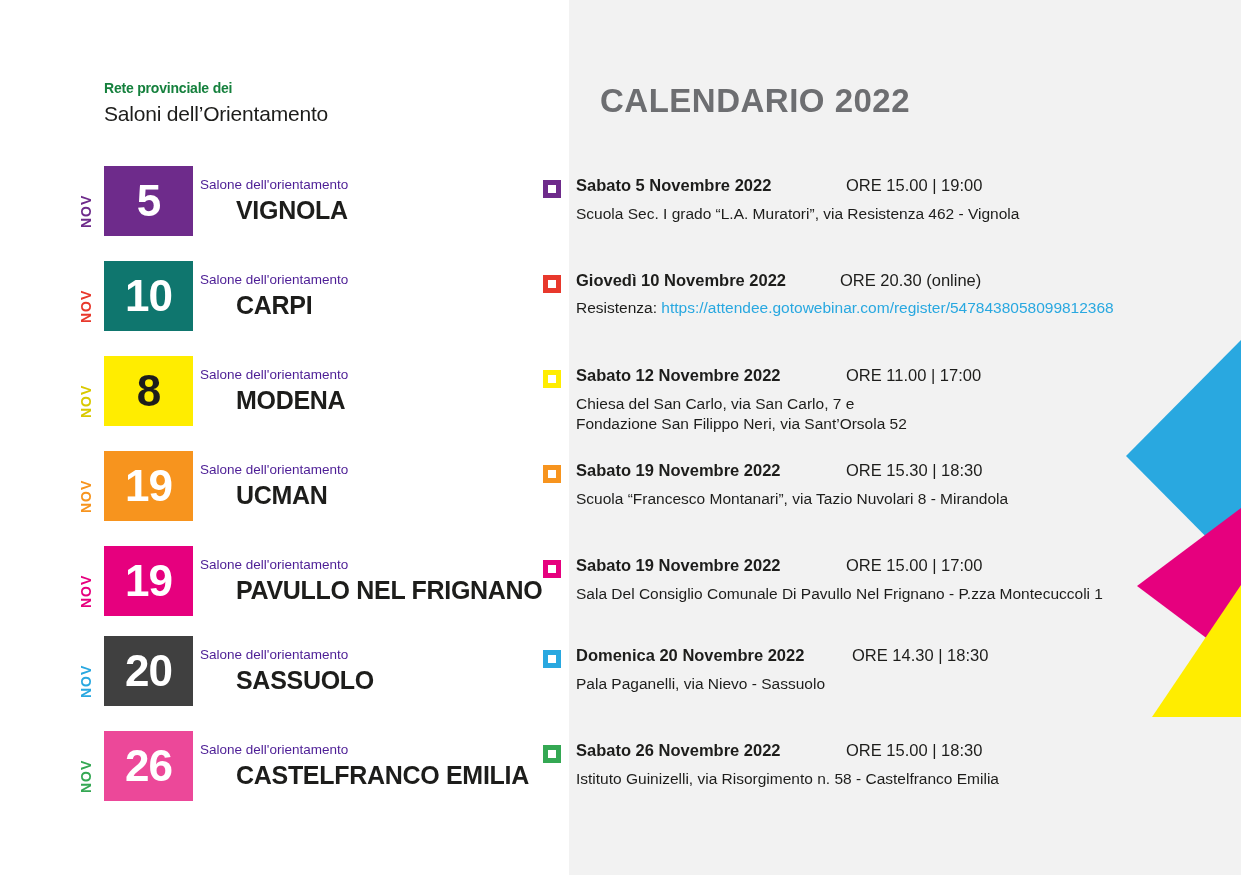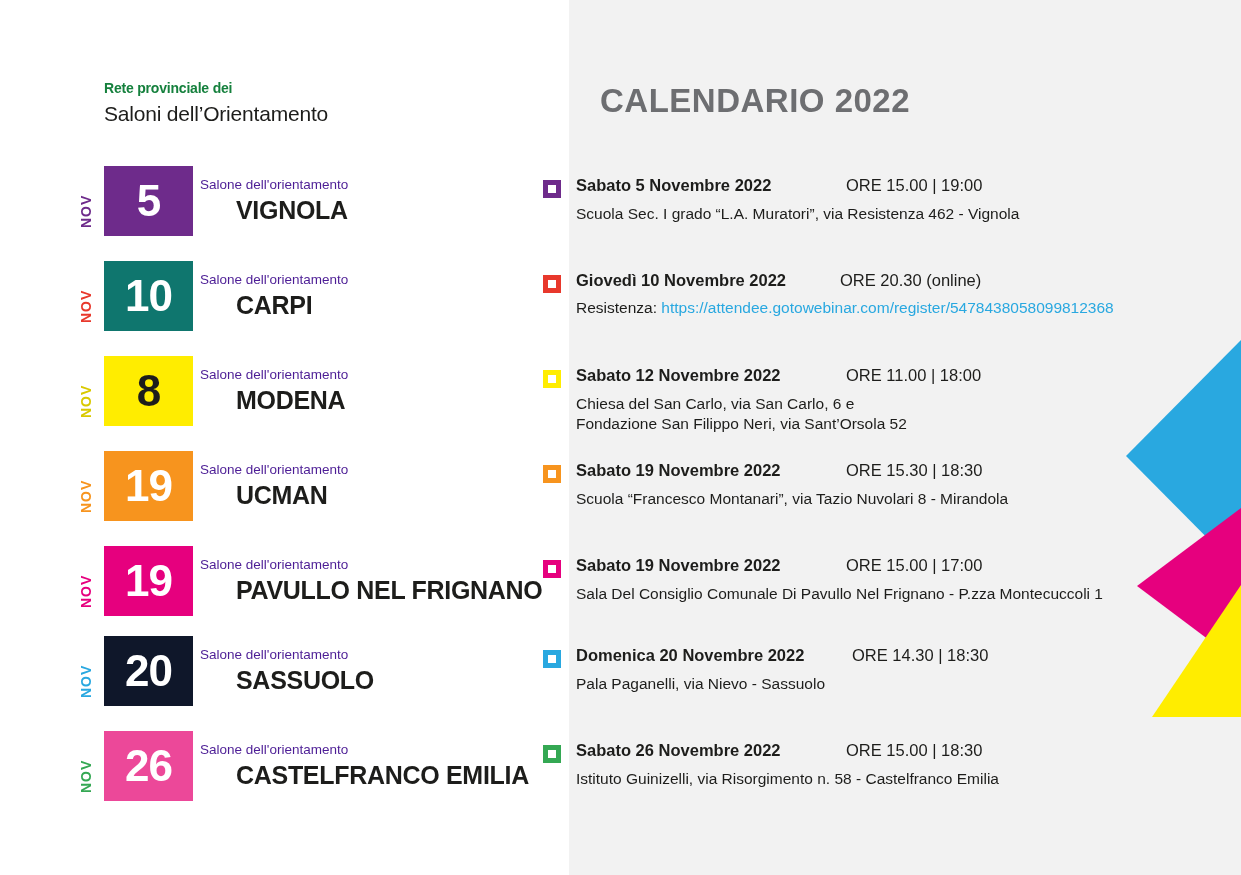--- a/index.html
+++ b/index.html
@@ -202,22 +202,22 @@
       </div>
       <div class="row" style="top: 356px;">
         <div class="nov" style="top: 62px; color: rgb(217, 201, 0);">NOV</div>
         <div class="daybox" style="background: rgb(255, 237, 0); color: rgb(29, 29, 27);">8</div>
         <div class="ev-sub">Salone dell'orientamento</div>
         <div class="ev-city">MODENA</div>
         <div class="sq-outer" style="background: rgb(255, 237, 0);">
           <div class="sq-inner"></div>
         </div>
         <div class="ev-date">Sabato 12 Novembre 2022</div>
-        <div class="ev-time" style="left: 846px;">ORE 11.00 | 18:00</div>
-        <div class="ev-venue">Chiesa del San Carlo,  via San Carlo, 6 e
+        <div class="ev-time" style="left: 846px;">ORE 11.00 | 17:00</div>
+        <div class="ev-venue">Chiesa del San Carlo,  via San Carlo, 7 e
 Fondazione San Filippo Neri, via Sant’Orsola 52</div>
       </div>
       <div class="row" style="top: 451px;">
         <div class="nov" style="top: 62px; color: rgb(247, 148, 30);">NOV</div>
         <div class="daybox" style="background: rgb(247, 148, 30);">19</div>
         <div class="ev-sub">Salone dell'orientamento</div>
         <div class="ev-city">UCMAN</div>
         <div class="sq-outer" style="background: rgb(247, 148, 30);">
           <div class="sq-inner"></div>
         </div>
@@ -232,21 +232,21 @@
         <div class="ev-city">PAVULLO NEL FRIGNANO</div>
         <div class="sq-outer" style="background: rgb(230, 0, 126);">
           <div class="sq-inner"></div>
         </div>
         <div class="ev-date">Sabato 19 Novembre 2022</div>
         <div class="ev-time" style="left: 846px;">ORE 15.00 | 17:00</div>
         <div class="ev-venue">Sala Del Consiglio Comunale Di Pavullo Nel Frignano - P.zza Montecuccoli 1</div>
       </div>
       <div class="row" style="top: 636px;">
         <div class="nov" style="top: 62px; color: rgb(41, 168, 224);">NOV</div>
-        <div class="daybox" style="background: #0f172a; text-align: center;">20</div>
+        <div class="daybox" style="background: #404040; text-align: center;">20</div>
         <div class="ev-sub">Salone dell'orientamento</div>
         <div class="ev-city">SASSUOLO</div>
         <div class="sq-outer" style="background: rgb(41, 168, 224);">
           <div class="sq-inner"></div>
         </div>
         <div class="ev-date">Domenica 20 Novembre 2022</div>
         <div class="ev-time" style="left: 852px;">ORE 14.30 | 18:30</div>
         <div class="ev-venue">Pala Paganelli, via Nievo - Sassuolo</div>
       </div>
       <div class="row" style="top: 731px;">

